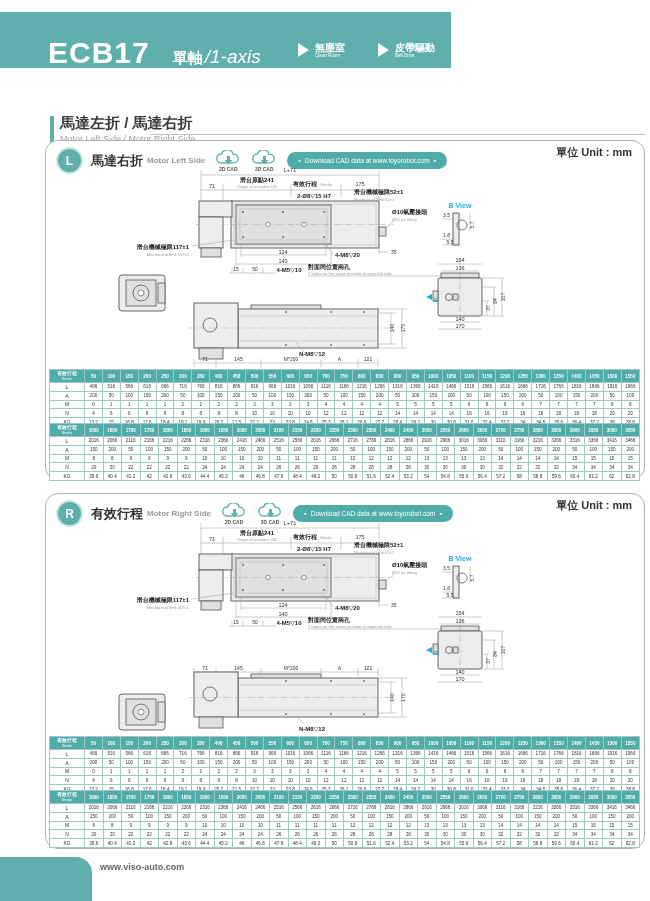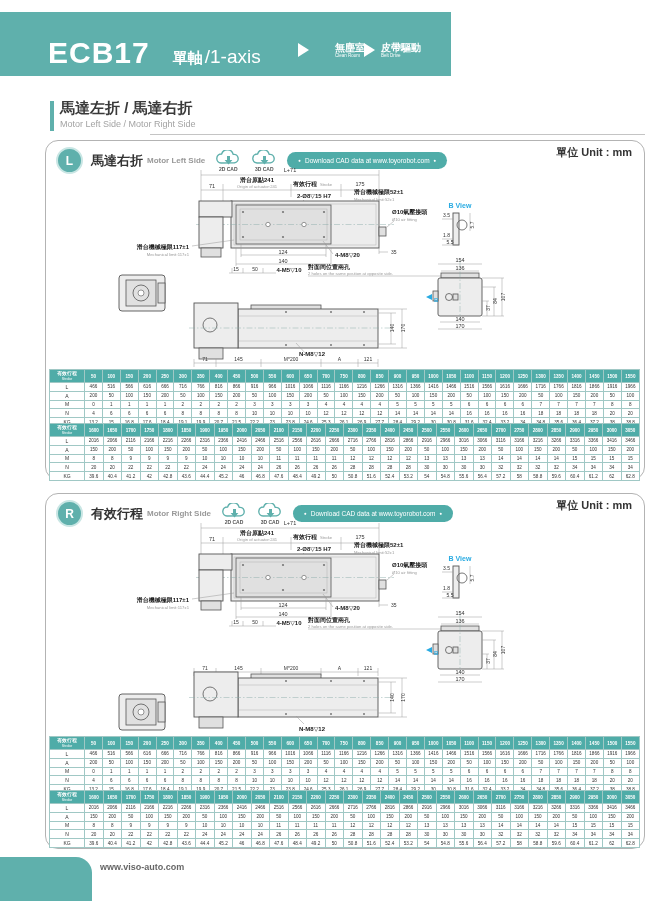--- a/index.html
+++ b/index.html
@@ -1,30 +1,30 @@
 <!DOCTYPE html>
 <html><head>
 <meta charset="utf-8">
 <style>
   html,body{margin:0;padding:0;}
   body{width:650px;height:901px;background:#fff;position:relative;overflow:hidden;
        font-family:"Liberation Sans","DejaVu Sans",sans-serif;}
   
-  .topbar{position:absolute;left:0;top:12px;width:451px;height:64px;background:#5FB0AC;}
+  .topbar{position:absolute;left:0;top:12px;width:451px;height:56px;background:#5FB0AC;}
   .titlewrap{position:absolute;left:48px;top:24px;display:flex;align-items:baseline;color:#fff;white-space:nowrap;}
   .model{font-size:30px;font-weight:bold;letter-spacing:1px;}
   .axiszh{font-size:15px;font-weight:bold;margin-left:23px;}
-  .axisen{font-size:19px;margin-left:2px;font-weight:300;}
+  .axisen{font-size:19px;margin-left:2px;font-weight:300;font-style:italic;}
   .badge{position:absolute;top:30px;display:flex;align-items:center;color:#fff;}
-  .b1{left:298px;gap:20px;} .b2{left:364px;}
+  .b1{left:298px;} .b2{left:378px;}
   .tri{width:0;height:0;border-left:11px solid #fff;border-top:7px solid transparent;border-bottom:7px solid transparent;margin-right:6px;}
   .bt-zh{font-size:10px;font-weight:bold;line-height:1.1;display:block;}
   .bt-en{font-size:4.5px;display:block;line-height:1.2;}
   
-  .sechead{position:absolute;left:50px;top:100px;}
+  .sechead{position:absolute;left:50px;top:115px;}
   .secbar{position:absolute;left:0;top:1px;width:4px;height:30px;background:#5FB0AC;}
   .sectitle{margin-left:10px;font-size:15px;font-weight:bold;color:#3a3a3a;line-height:1.1;}
   .secsub{margin-left:10px;font-size:9px;font-weight:normal;color:#a3a3a3;margin-top:2px;}
   .shrule{position:absolute;top:134px;left:150px;width:495px;border-top:1px solid #c4c4c4;}
   
   .panel{position:absolute;left:45px;width:598px;border:1px solid #b3b3b3;border-radius:13px;background:#fff;}
   .panel-l{top:140px;height:338px;}
   .panel-r{top:493px;height:354px;}
   .phead{position:absolute;top:6px;left:10px;display:flex;align-items:center;}
   .pletter{width:23px;height:23px;border-radius:50%;background:#5FB0AC;color:#fff;font-weight:bold;font-size:12px;

